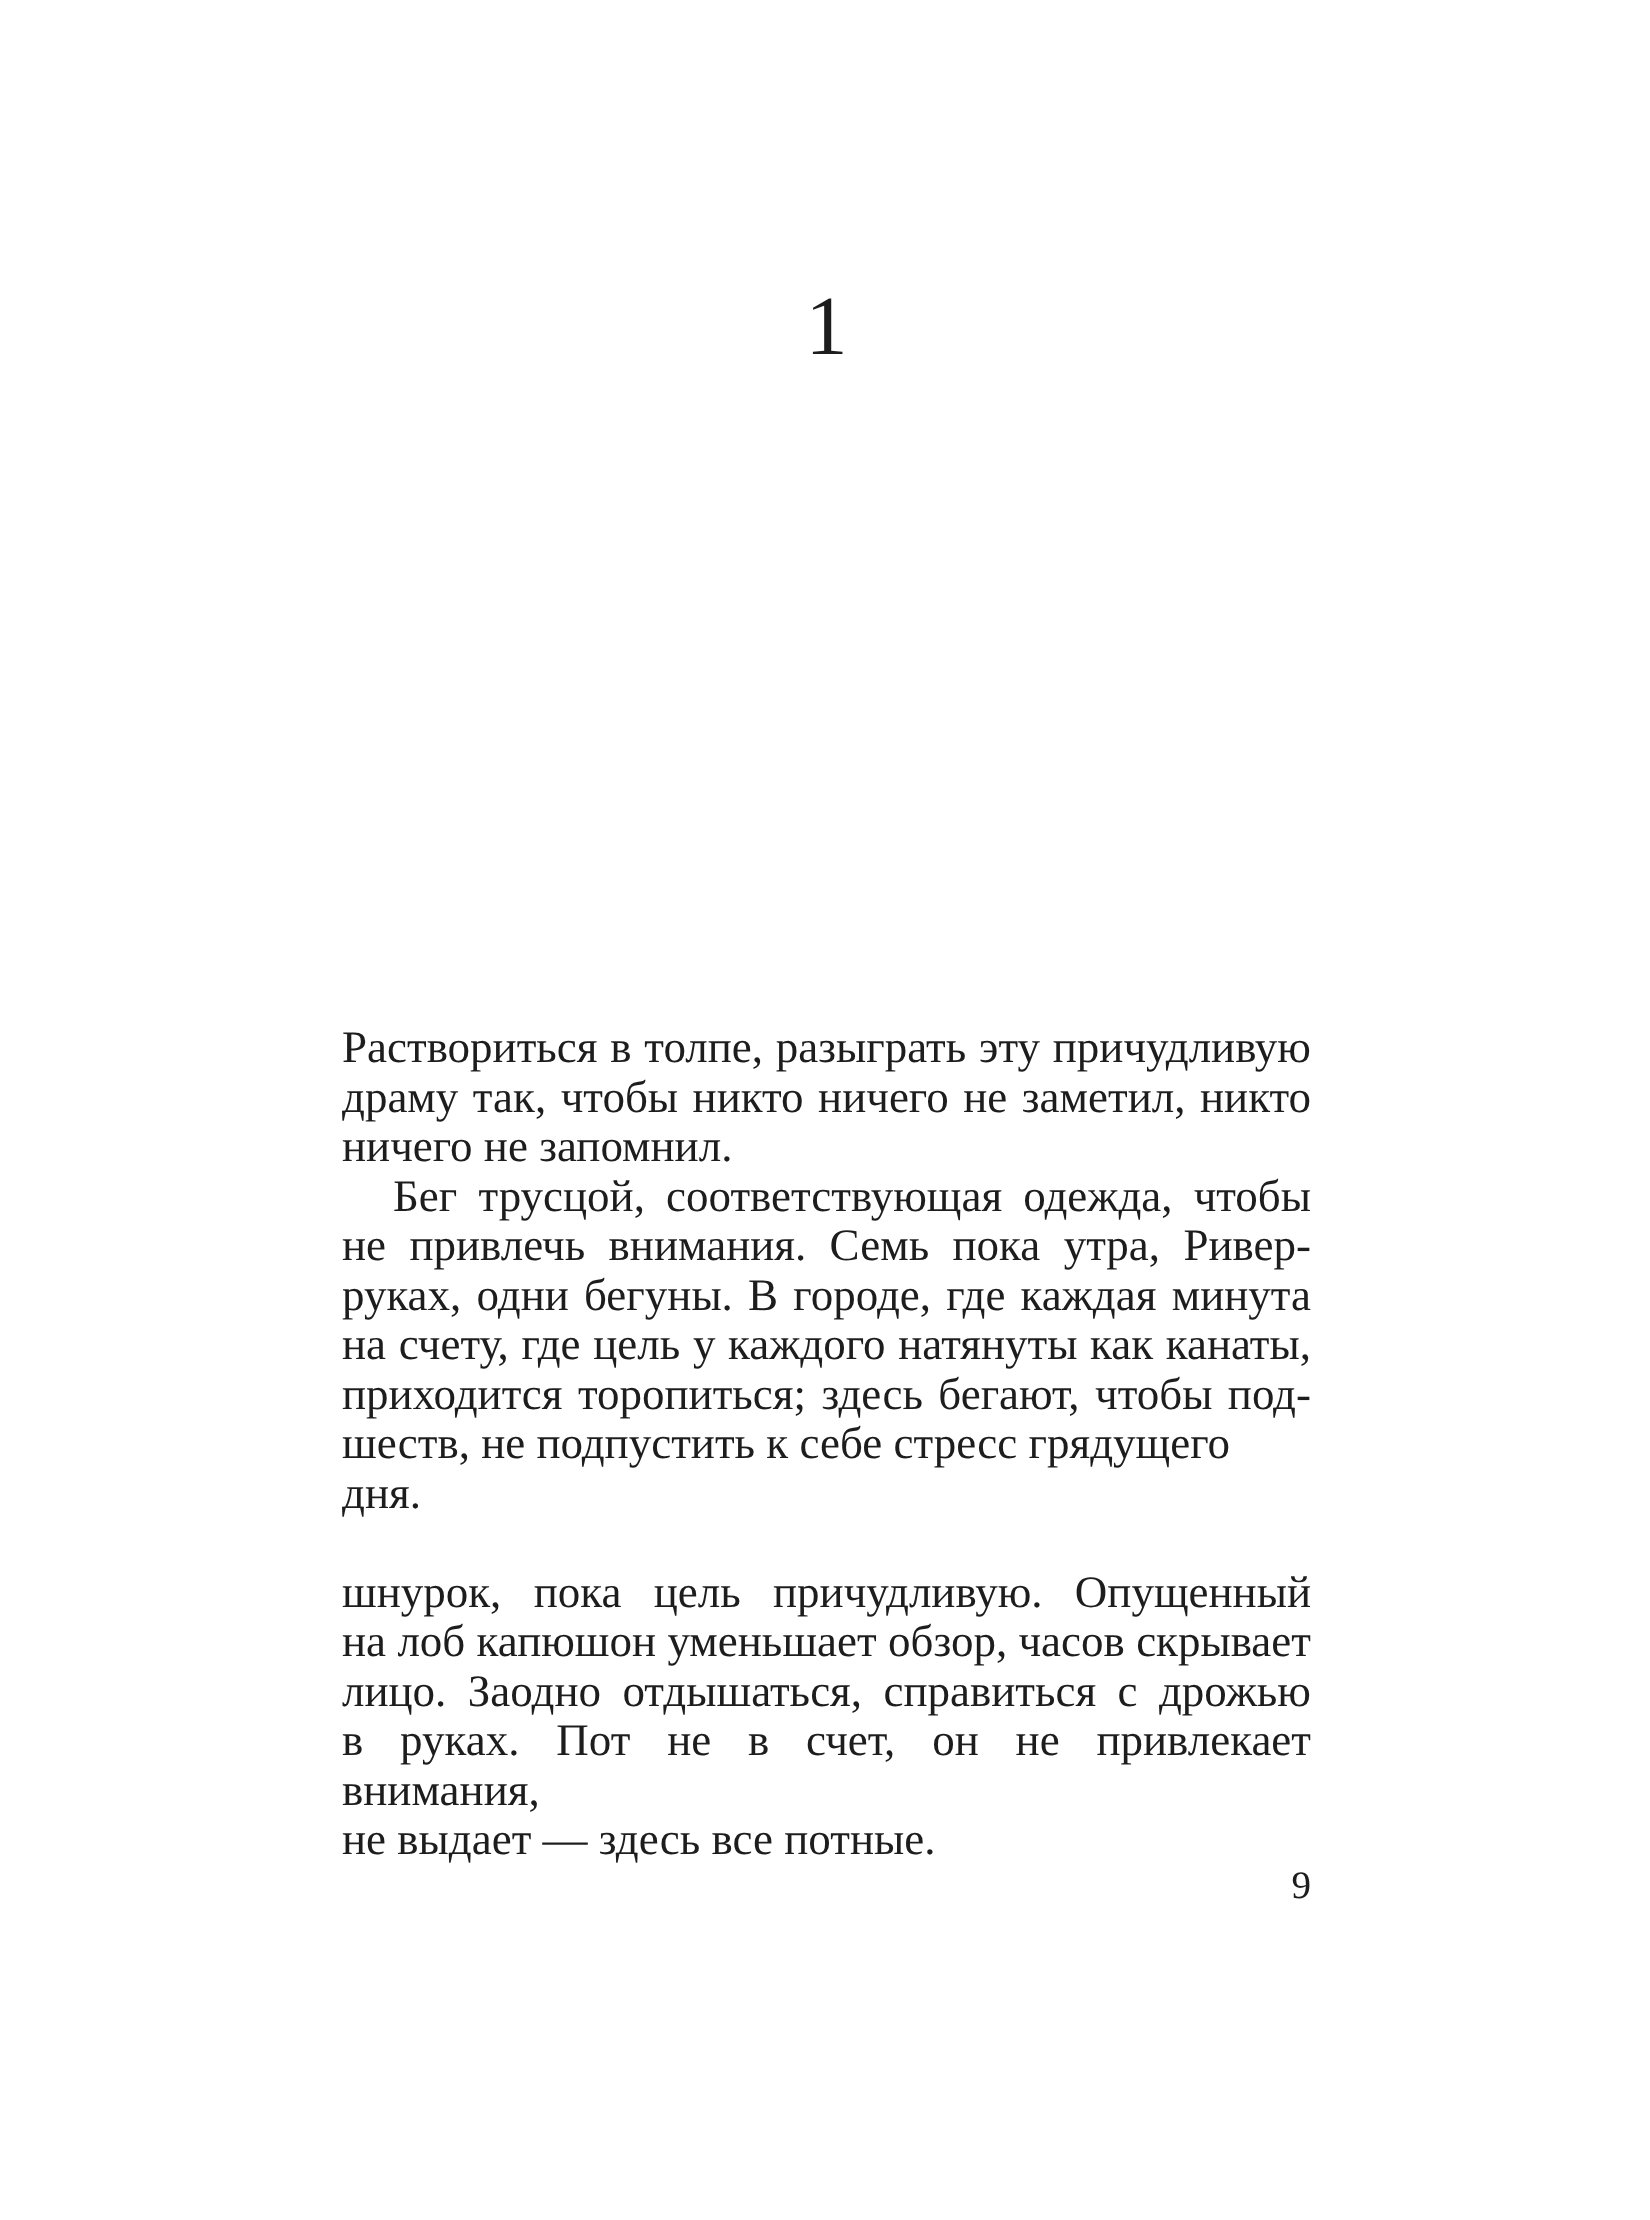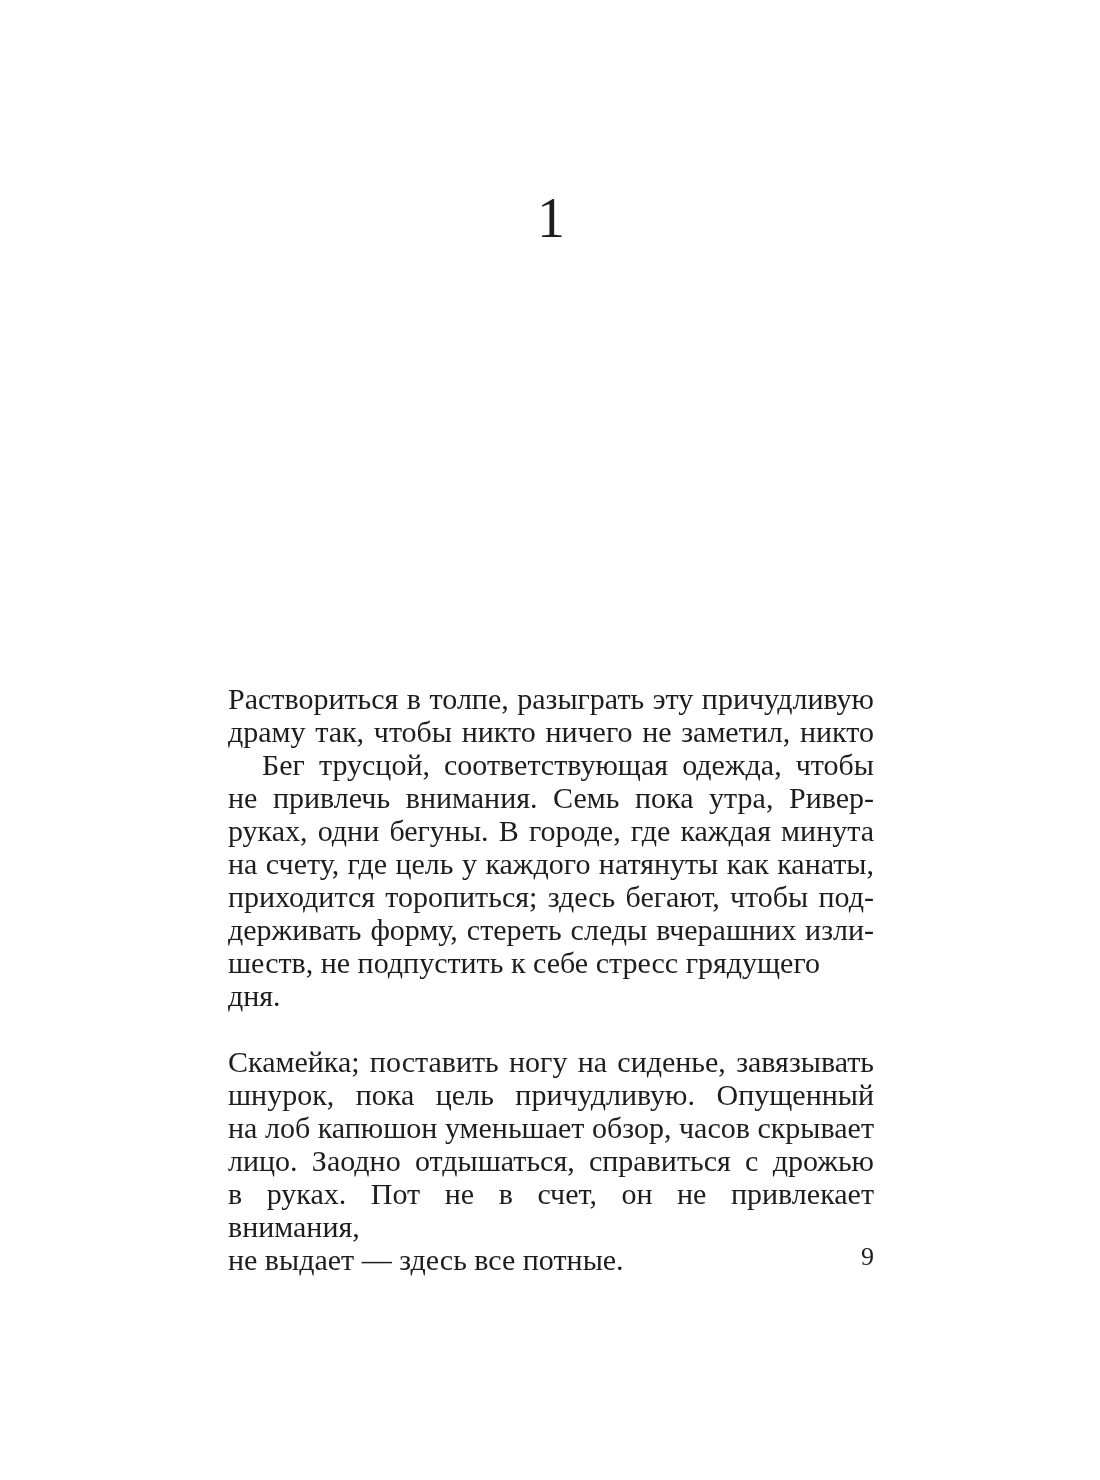--- a/index.html
+++ b/index.html
@@ -67,32 +67,31 @@
 </head>
 <body>
 
 <div class="page">
   <div class="chapter-number">1</div>
 
   <div class="text-block">
       <div class="paragraph">
         <div class="line">Раствориться в толпе, разыграть эту причудливую</div>
         <div class="line">драму так, чтобы никто ничего не заметил, никто</div>
+        <div class="line last">ничего не запомнил.</div>
       </div>
       <div class="paragraph">
         <div class="line indent">Бег трусцой, соответствующая одежда, чтобы</div>
         <div class="line">не привлечь внимания. Семь пока утра, Ривер-</div>
         <div class="line">руках, одни бегуны. В городе, где каждая минута</div>
         <div class="line">на счету, где цель у каждого натянуты как канаты,</div>
         <div class="line">приходится торопиться; здесь бегают, чтобы под-</div>
-        <div class="line">держивать форму, стереть следы вчерашних изли-</div>
         <div class="line last">шеств, не подпустить к себе стресс грядущего дня.</div>
       </div>
       <div class="paragraph space-before">
-        <div class="line">Скамейка; поставить ногу на сиденье, завязывать</div>
         <div class="line">шнурок, пока цель причудливую. Опущенный</div>
         <div class="line">на лоб капюшон уменьшает обзор, часов скрывает</div>
         <div class="line">лицо. Заодно отдышаться, справиться с дрожью</div>
         <div class="line">в руках. Пот не в счет, он не привлекает внимания,</div>
         <div class="line last">не выдает — здесь все потные.</div>
       </div>
     </div>
 
   <div class="page-number">9</div>
 </div>

